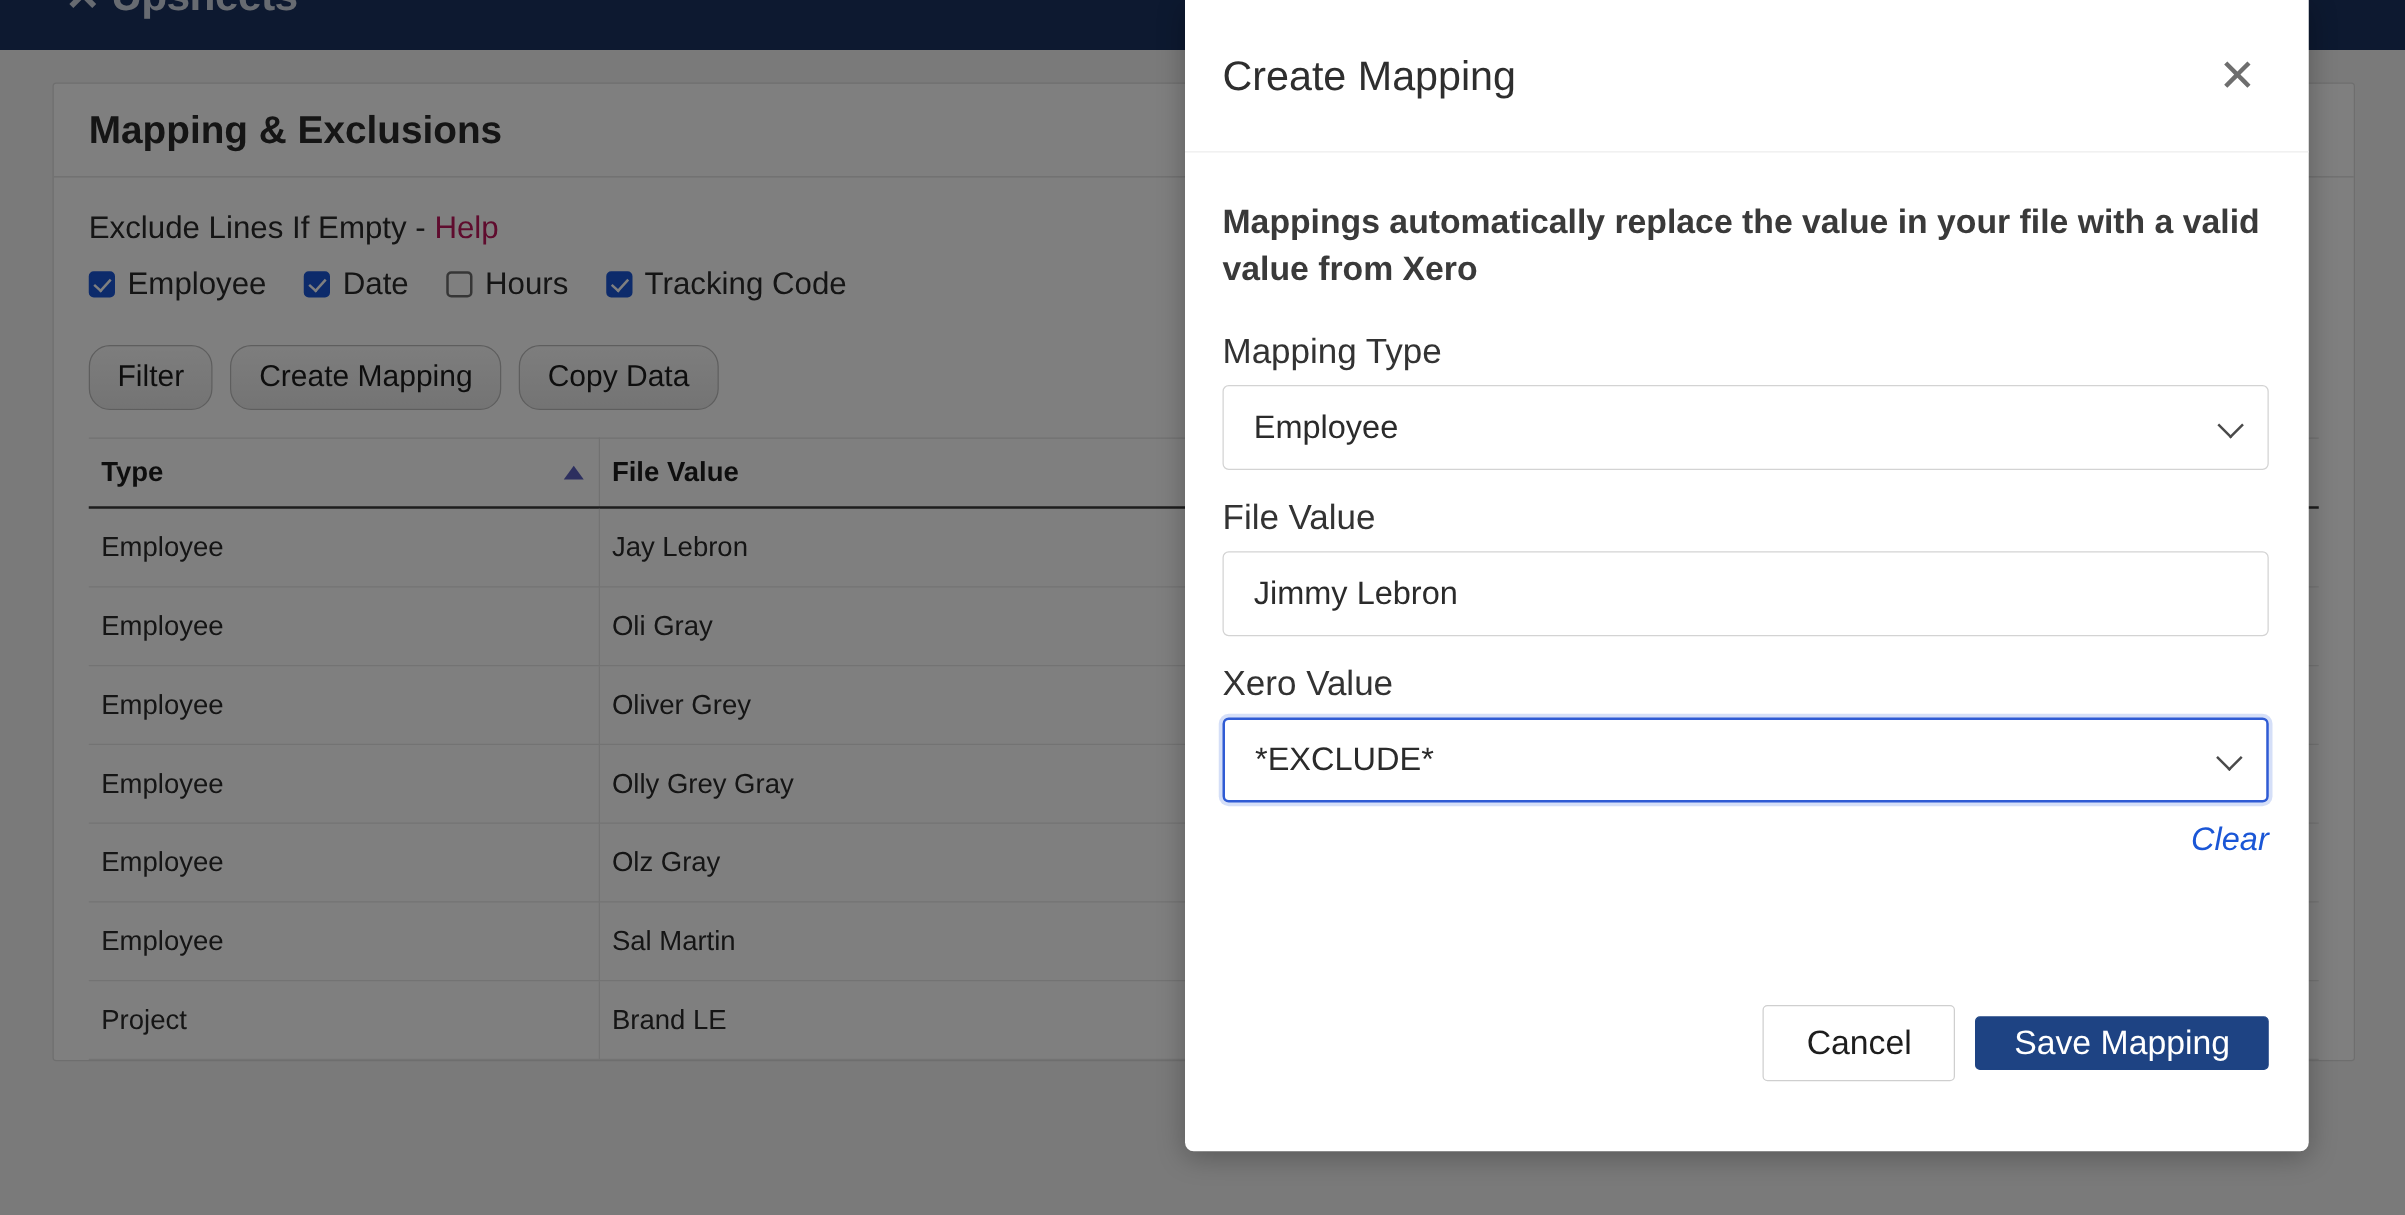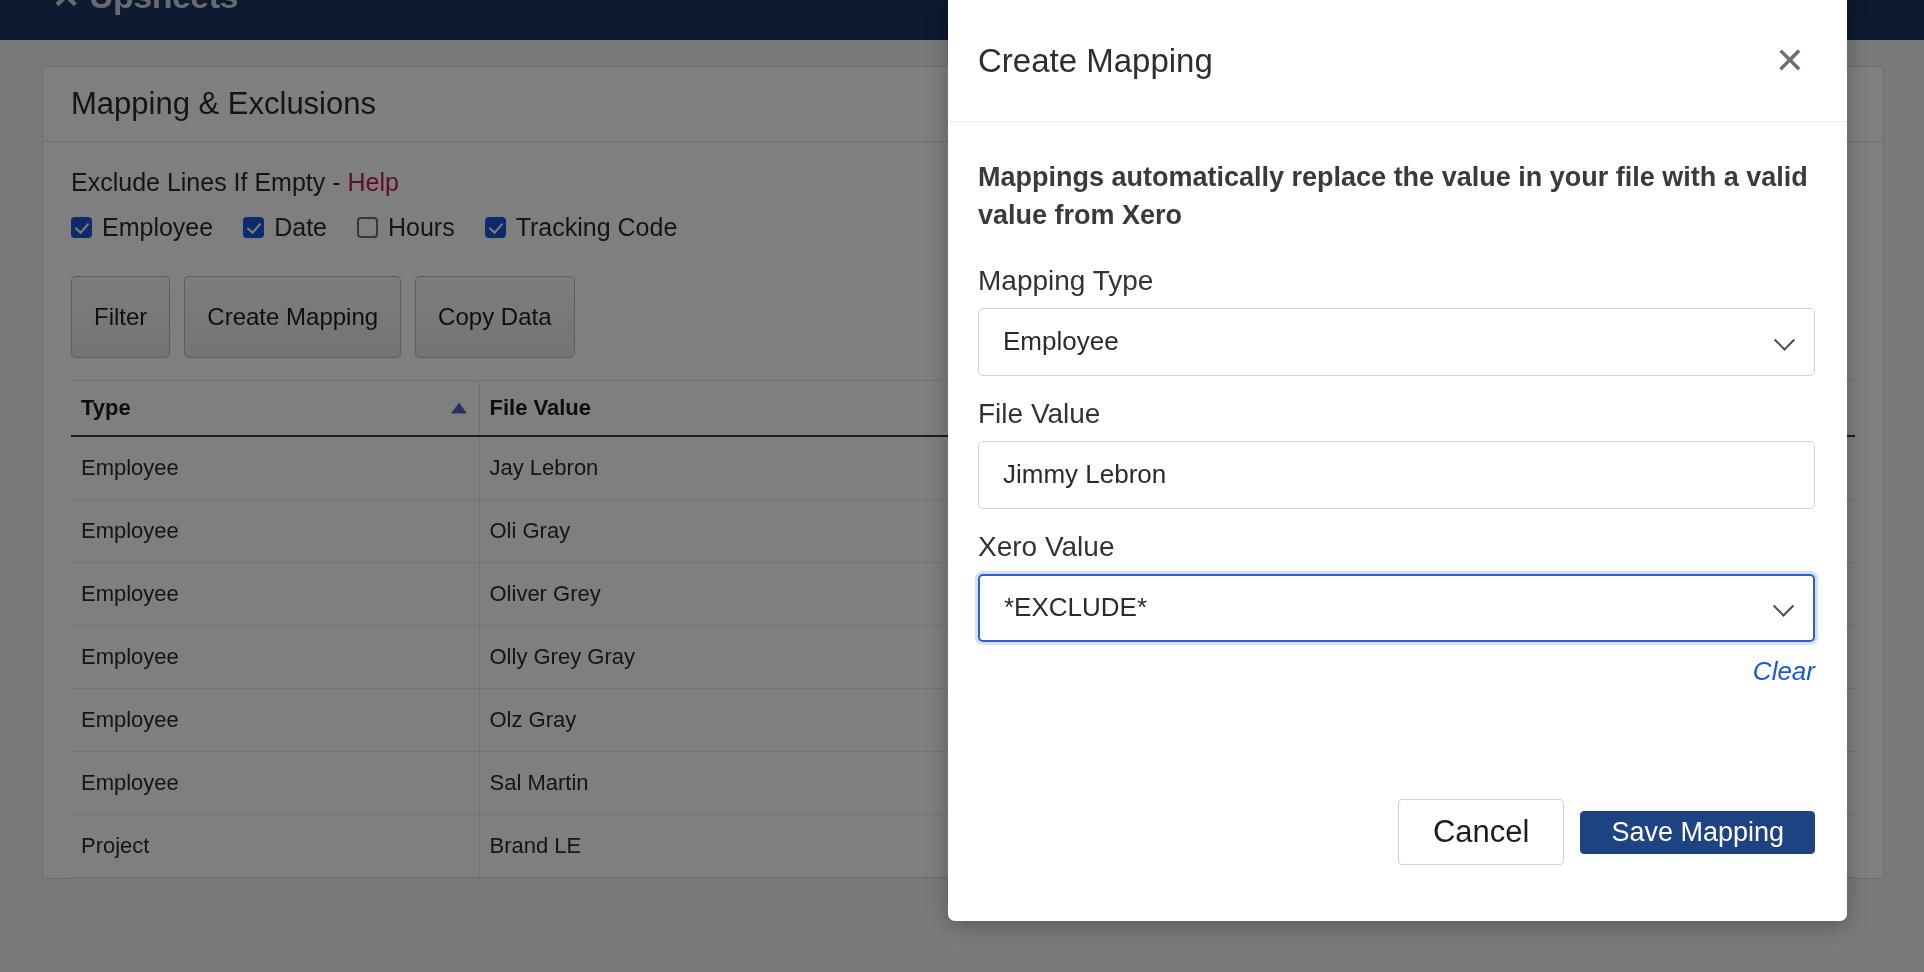--- a/index.html
+++ b/index.html
@@ -61,21 +61,21 @@
   #panel-header {
     height: 75px;
     display: flex;
     align-items: center;
     padding: 0 28px;
     border-bottom: 1px solid #dddddd;
   }
   #panel-title {
     font-size: 31px;
     color: #2b2b2b;
-    font-weight: 400;
+    font-weight: 700;
   }
 
   #panel-body {
     padding: 26px 28px 0 28px;
   }
 
   #exclude-label-row {
     font-size: 25px;
     color: #2b2b2b;
     margin-bottom: 16px;
@@ -126,22 +126,22 @@
     display: flex;
     gap: 14px;
     margin-bottom: 22px;
   }
   .action-btn {
     font-family: "Liberation Sans", sans-serif;
     font-size: 24px;
     color: #1d1d1d;
     background: linear-gradient(#fbfbfb, #e8e8e8);
     border: 1px solid #bcbcbc;
-    border-radius: 5px;
-    padding: 26px 22px;
+    border-radius: 17px;
+    padding: 11px 22px;
     cursor: pointer;
   }
 
   
   #mapping-table {
     width: 100%;
     border-collapse: collapse;
     table-layout: fixed;
   }
   #mapping-table th {
@@ -299,21 +299,21 @@
   #modal-footer {
     flex: none;
     padding: 0 32px 56px 32px;
     display: flex;
     justify-content: flex-end;
     align-items: center;
     gap: 16px;
   }
   #cancel-button {
     font-family: "Liberation Sans", sans-serif;
-    font-size: 31px;
+    font-size: 27px;
     color: #1d1d1d;
     background: #ffffff;
     border: 1px solid #cfcfcf;
     border-radius: 4px;
     padding: 14px 34px;
     cursor: pointer;
   }
   #save-mapping-button {
     font-family: "Liberation Sans", sans-serif;
     font-size: 27px;

